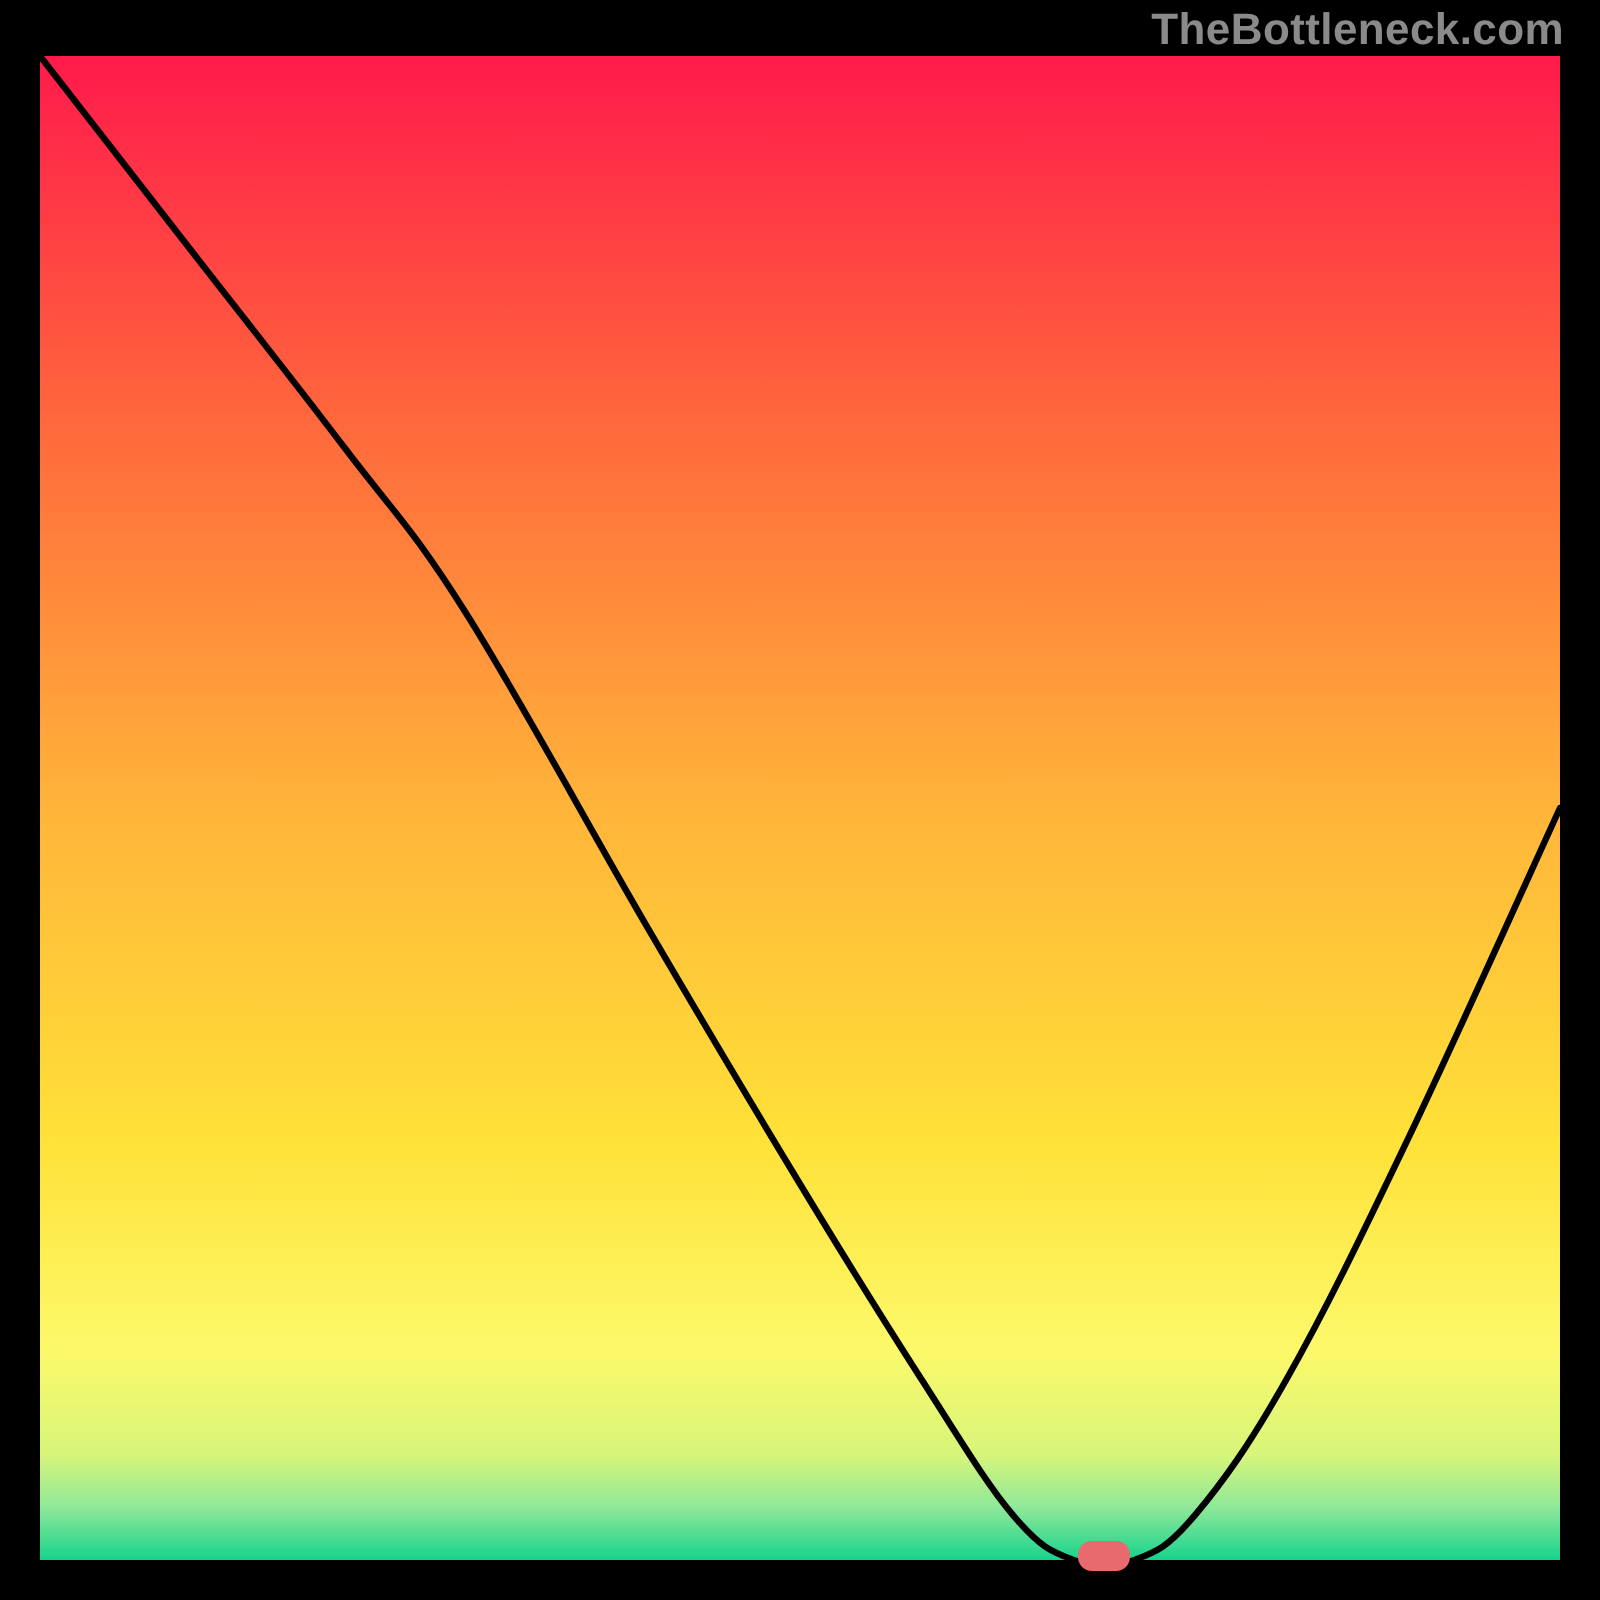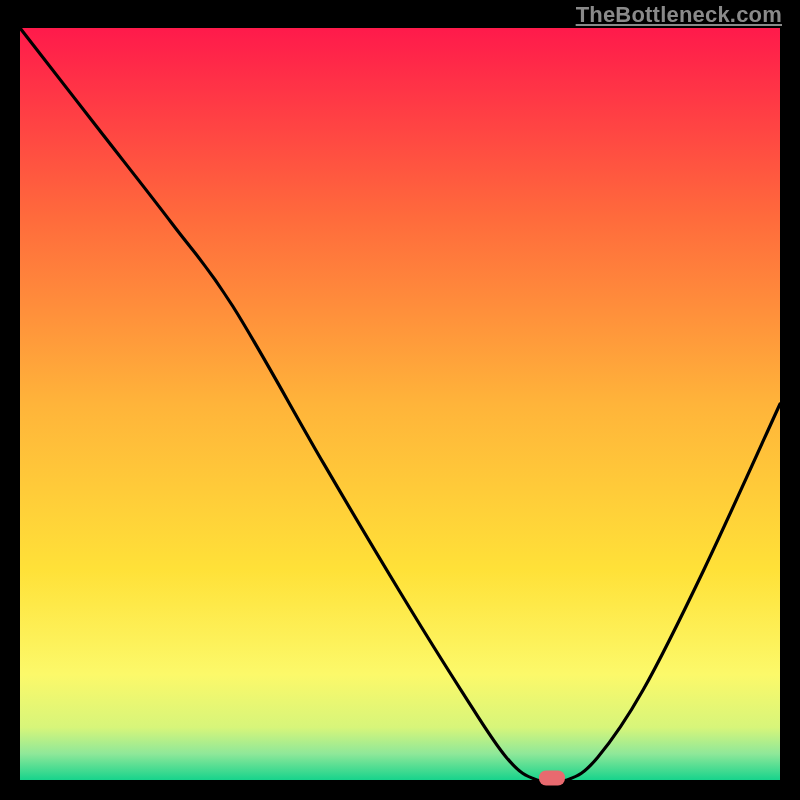--- a/index.html
+++ b/index.html
@@ -18,21 +18,20 @@
   .attribution {
     position: absolute;
     top: 2px;
     right: 18px;
     font-family: Arial, Helvetica, sans-serif;
     font-size: 22px;
     font-weight: 600;
     color: #8a8a8a;
     letter-spacing: 0.2px;
     user-select: none;
-    text-decoration: underline;
   }
   svg {
     display: block;
   }
 </style>
 </head>
 <body>
 
 <div class="frame">
   <div class="attribution">TheBottleneck.com</div>

